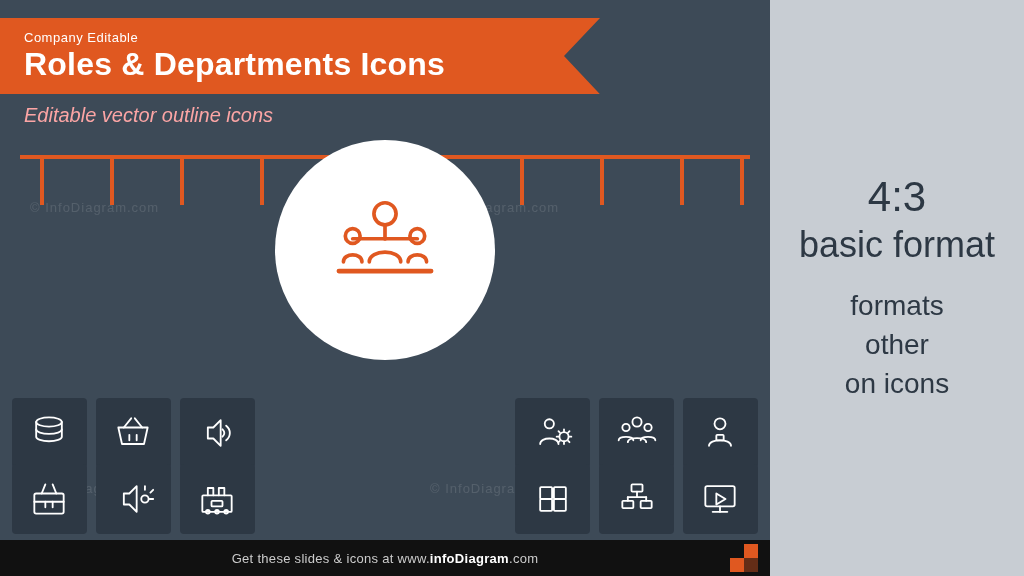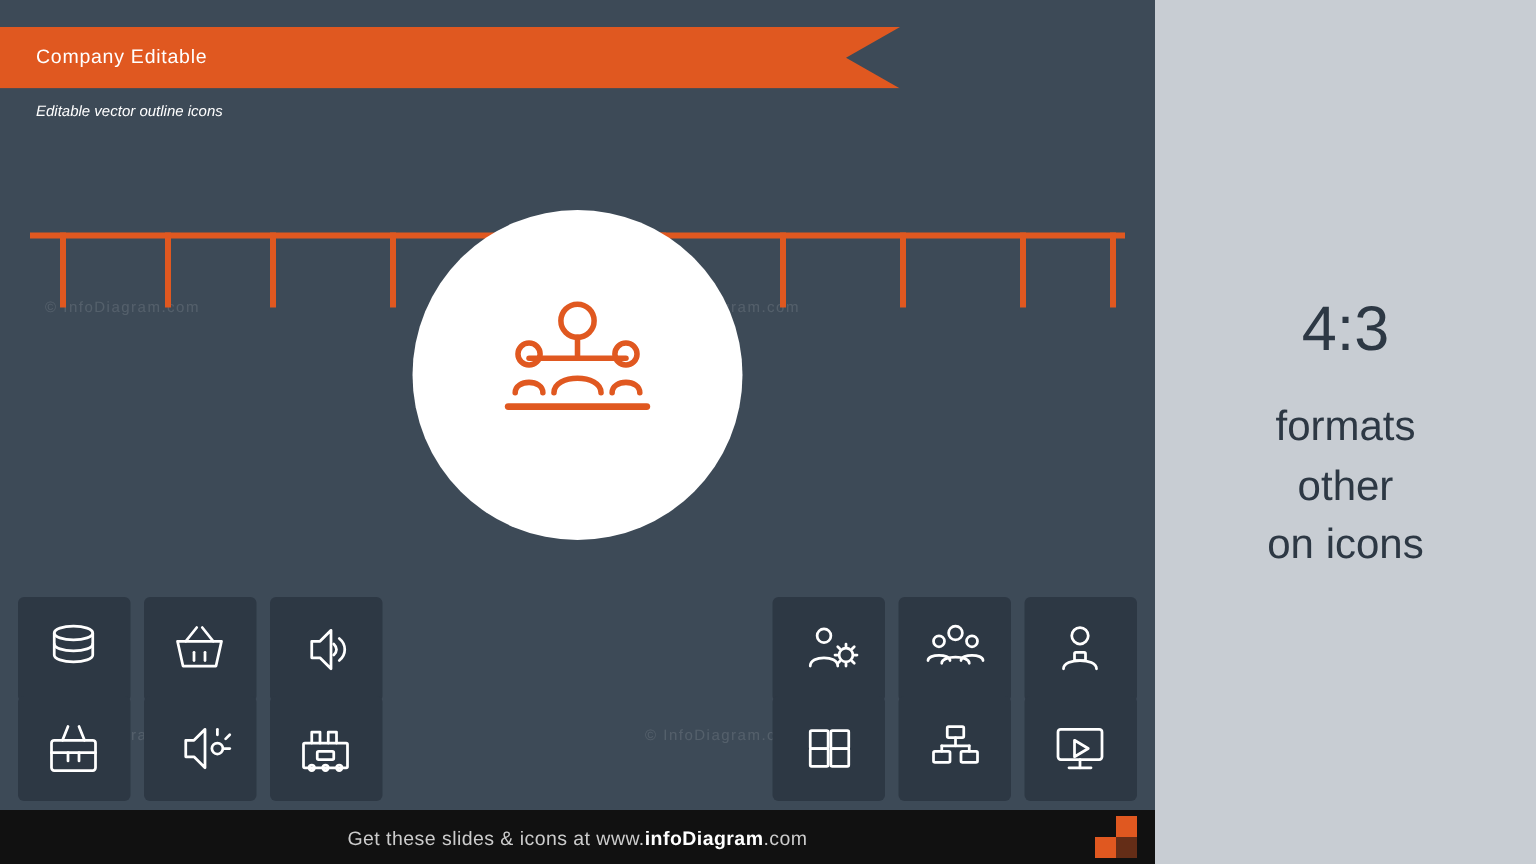--- a/index.html
+++ b/index.html
@@ -43,31 +43,31 @@
     .banner-title {
       color: #fff;
       font-size: 32px;
       font-weight: 700;
       line-height: 1.1;
       letter-spacing: 0.2px;
     }
 
     
     .editable-label {
-      color: #ffffff;
-      font-size: 10px;
+      color: #fca5a5;
+      font-size: 20px;
       margin: 10px 4px 0 24px;
       font-style: italic;
     }
 
     
     .watermark {
       position: absolute;
       color: rgba(255,255,255,0.12);
-      font-size: 10px;
+      font-size: 13px;
       letter-spacing: 1px;
       pointer-events: none;
       z-index: 2;
     }
     .watermark-top { top: 200px; left: 30px; }
     .watermark-top2 { top: 200px; left: 430px; }
     .watermark-bottom { bottom: 80px; left: 30px; }
     .watermark-bottom2 { bottom: 80px; left: 430px; }
 
     
@@ -206,20 +206,21 @@
       stroke-linejoin: round;
     }
   </style>
 </head>
 <body>
 
 <div class="main-section">
 
   <div class="banner">
     <div class="banner-subtitle">Company Editable</div>
+    <div class="banner-title">Roles &amp; Departments Icons</div>
   </div>
 
   <div class="editable-label">Editable vector outline icons</div>
 
   <div class="watermark watermark-top">© InfoDiagram.com</div>
   <div class="watermark watermark-top2">© InfoDiagram.com</div>
   <div class="watermark watermark-bottom">© InfoDiagram.com</div>
   <div class="watermark watermark-bottom2">© InfoDiagram.com</div>
 
   <div class="org-chart">
@@ -399,19 +400,20 @@
         <rect x="14" y="0" width="14" height="14" fill="#e05820"></rect>
         <rect x="14" y="14" width="14" height="14" fill="#e05820" opacity="0.4"></rect>
       </svg>
     </div>
   </div>
 </div>
 
 <div class="sidebar">
   <div class="sidebar-format">
     <div class="ratio">4:3</div>
+    <div>basic format</div>
   </div>
   <div class="sidebar-other">
     <div>formats</div>
     <div>other</div>
     <div>on icons</div>
   </div>
 </div>
 
 </body></html>

